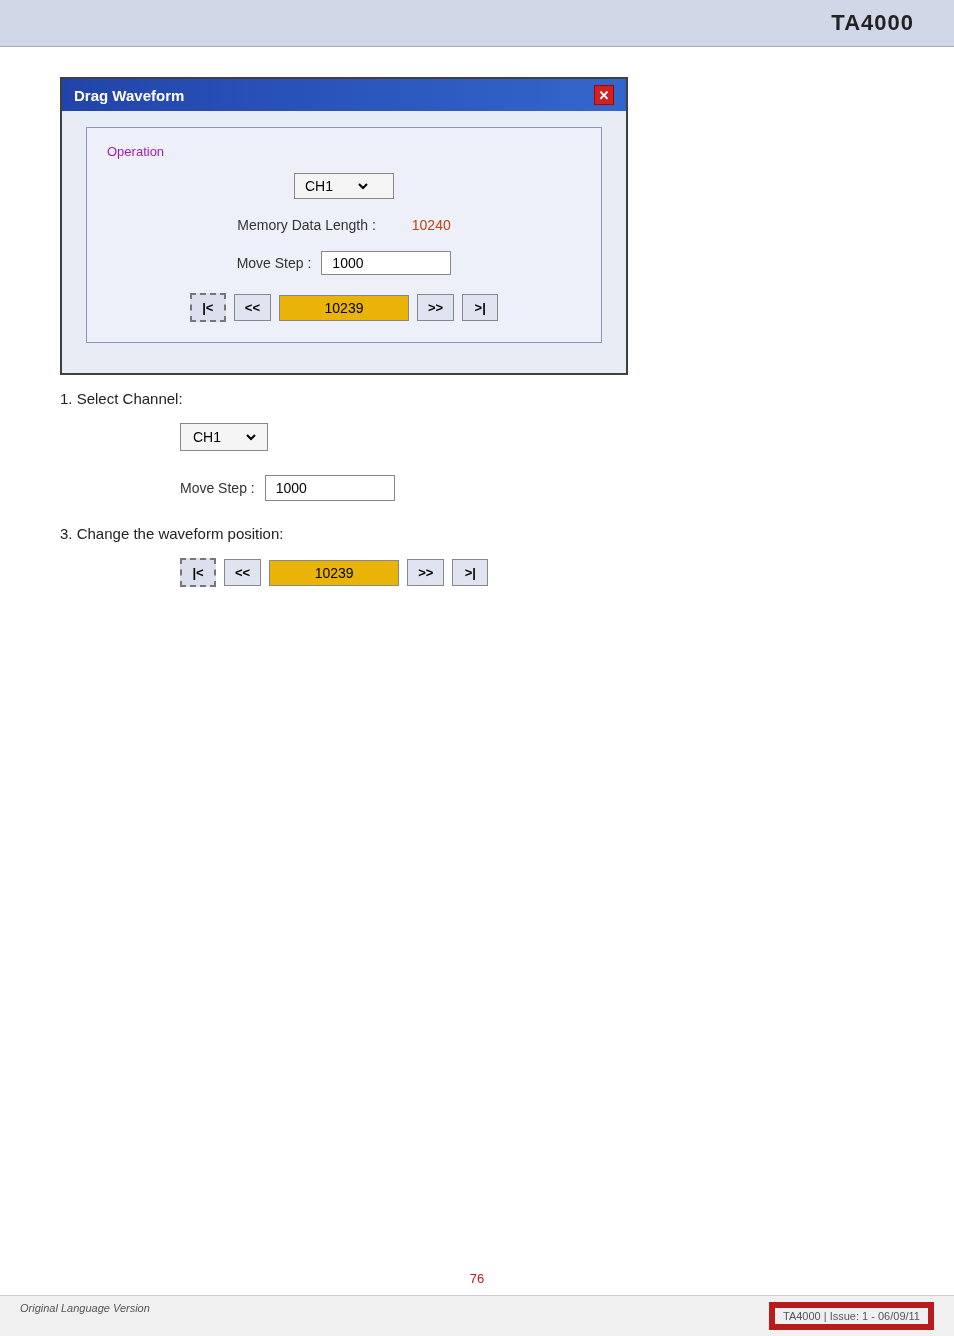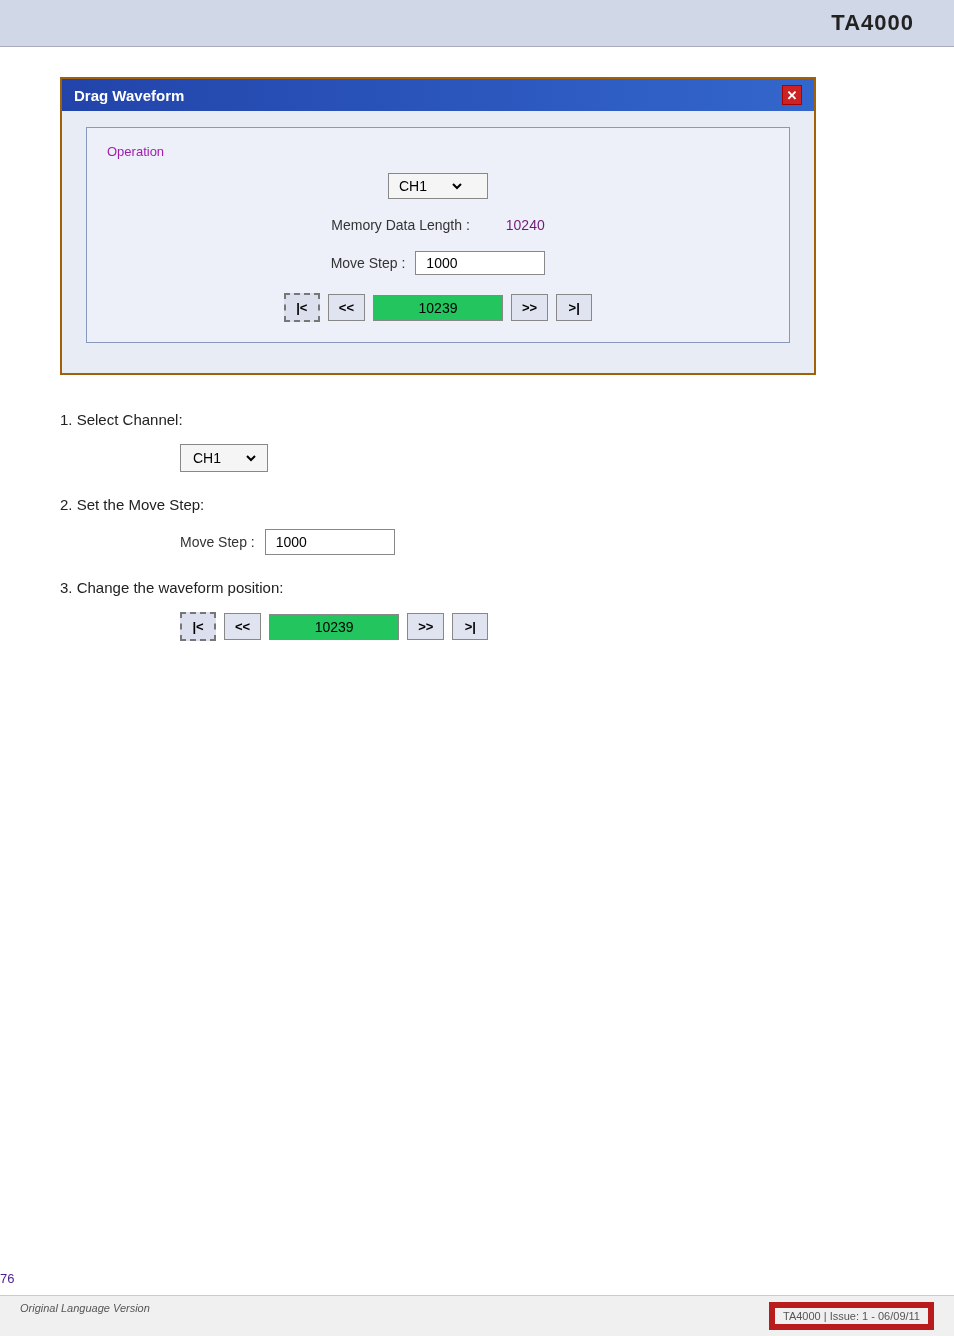--- a/index.html
+++ b/index.html
@@ -27,24 +27,24 @@
       letter-spacing: 1px;
     }
 
     
     .content {
       padding: 30px 60px 60px 60px;
     }
 
     
     .dialog {
-      border: 2px solid #a16207;
+      border: 2px solid #404040;
       background: #e8ecf5;
-      width: 756px;
-      margin-bottom: 36px;
+      width: 568px;
+      margin-bottom: 15px;
     }
     .dialog-titlebar {
       background: linear-gradient(to right, #2244aa, #3366cc);
       color: #fff;
       padding: 6px 12px;
       font-size: 15px;
       font-weight: bold;
       display: flex;
       align-items: center;
       justify-content: space-between;
@@ -113,21 +113,21 @@
       gap: 36px;
       margin-bottom: 18px;
     }
     .mem-label {
       font-size: 14px;
       color: #333;
     }
     .mem-value {
       font-size: 14px;
       font-weight: normal;
-      color: #701a75;
+      color: #c2410c;
     }
 
     
     .step-row {
       justify-content: center;
       gap: 10px;
       margin-bottom: 18px;
     }
     .step-label {
       font-size: 14px;
@@ -156,21 +156,21 @@
       cursor: pointer;
       min-width: 36px;
       text-align: center;
     }
     .nav-btn.dotted {
       border: 2px dashed #777;
       background: #dce0ee;
     }
     .nav-position-input {
       border: 1px solid #888;
-      background: #22c55e;
+      background: #eab308;
       padding: 4px 10px;
       font-size: 14px;
       width: 130px;
       text-align: center;
     }
     .instruction-item {
       font-size: 15px;
       color: #222;
       margin-bottom: 24px;
     }
@@ -235,23 +235,23 @@
       justify-content: space-between;
       padding: 6px 20px;
       font-size: 11px;
       color: #555;
     }
     .page-number {
       position: absolute;
       bottom: 50px;
       left: 0;
       right: 0;
-      text-align: left;
+      text-align: center;
       font-size: 13px;
-      color: #4c1d95;
+      color: #b91c1c;
     }
     .footer-right {
       border: 6px solid #b91c1c;
       padding: 2px 8px;
       font-size: 11px;
     }
   </style>
 </head>
 <body>
 
@@ -322,24 +322,20 @@
           <option>CH1</option>
           <option>CH2</option>
           <option>CH3</option>
           <option>CH4</option>
         </select>
       </div>
     </div>
   </div>
 
   <div class="instruction-item">
-    <div class="instruction-item-label">
-      <span>2. </span>
-      <span>Set the Move Step:</span>
-    </div>
     <div class="instruction-widget">
       <div class="standalone-step">
         <span class="standalone-step-label">Move Step :</span>
         <input class="standalone-step-input" type="text" value="1000" style="">
       </div>
     </div>
   </div>
 
   <div class="instruction-item">
     <div class="instruction-item-label">

